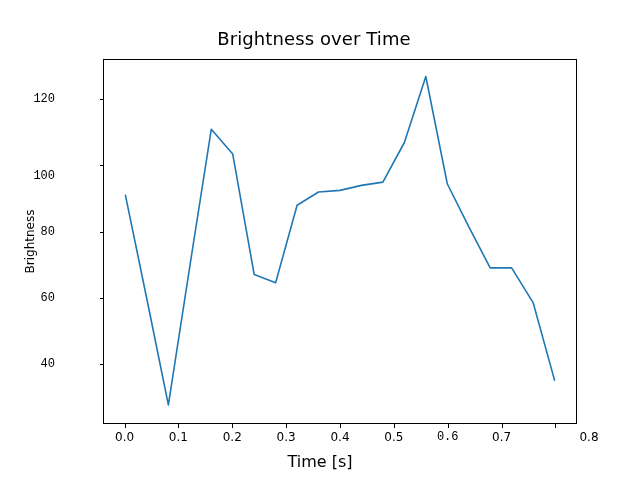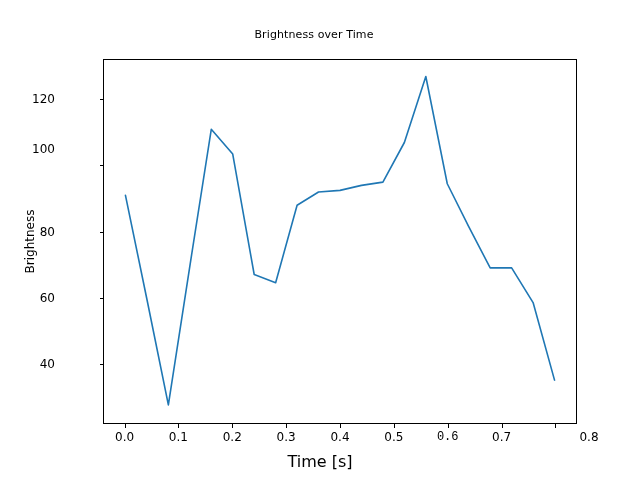--- a/index.html
+++ b/index.html
@@ -19,21 +19,21 @@
     width: 640px;
     height: 480px;
     background: #ffffff;
   }
   #chart-title {
     position: absolute;
     left: 0;
     top: 28px;
     width: 628px;
     text-align: center;
-    font-size: 11px;
+    font-size: 18px;
     color: #000000;
     letter-spacing: 0.1px;
   }
   
   #plot-area {
     position: absolute;
     left: 103px;
     top: 59px;
     width: 474px;
     height: 365px;
@@ -57,20 +57,21 @@
   }
   .xtick-label {
     transform: translateX(-50%);
     top: 430px;
     text-align: right;
   }
   .ytick-label {
     transform: translateY(-50%);
     right: 585px;
     text-align: center;
+    font-family: Liberation Mono, monospace;
   }
   .tick-mark {
     position: absolute;
     background: #000000;
   }
   .xtick-mark {
     width: 1px;
     height: 3.5px;
     top: 424px;
   }
@@ -136,21 +137,21 @@
       <div class="tick-label xtick-label" style="left: 589px;">0.8</div>
     </div>
   <div id="y-ticks">
       <div class="tick-mark ytick-mark" style="top: 364.27px;"></div>
       <div class="tick-label ytick-label" style="top: 364.27px;">40</div>
       <div class="tick-mark ytick-mark" style="top: 297.91px;"></div>
       <div class="tick-label ytick-label" style="top: 297.91px;">60</div>
       <div class="tick-mark ytick-mark" style="top: 231.55px;"></div>
       <div class="tick-label ytick-label" style="top: 231.55px;">80</div>
       <div class="tick-mark ytick-mark" style="top: 165.18px;"></div>
-      <div class="tick-label ytick-label" style="top: 149px;">100</div>
+      <div class="tick-label ytick-label" style="top: 176px;">100</div>
       <div class="tick-mark ytick-mark" style="top: 98.82px;"></div>
       <div class="tick-label ytick-label" style="top: 98.82px;">120</div>
     </div>
 
   <div id="xlabel">Time [s]</div>
   <div id="ylabel">Brightness</div>
 
 </div>
 
 </body></html>

